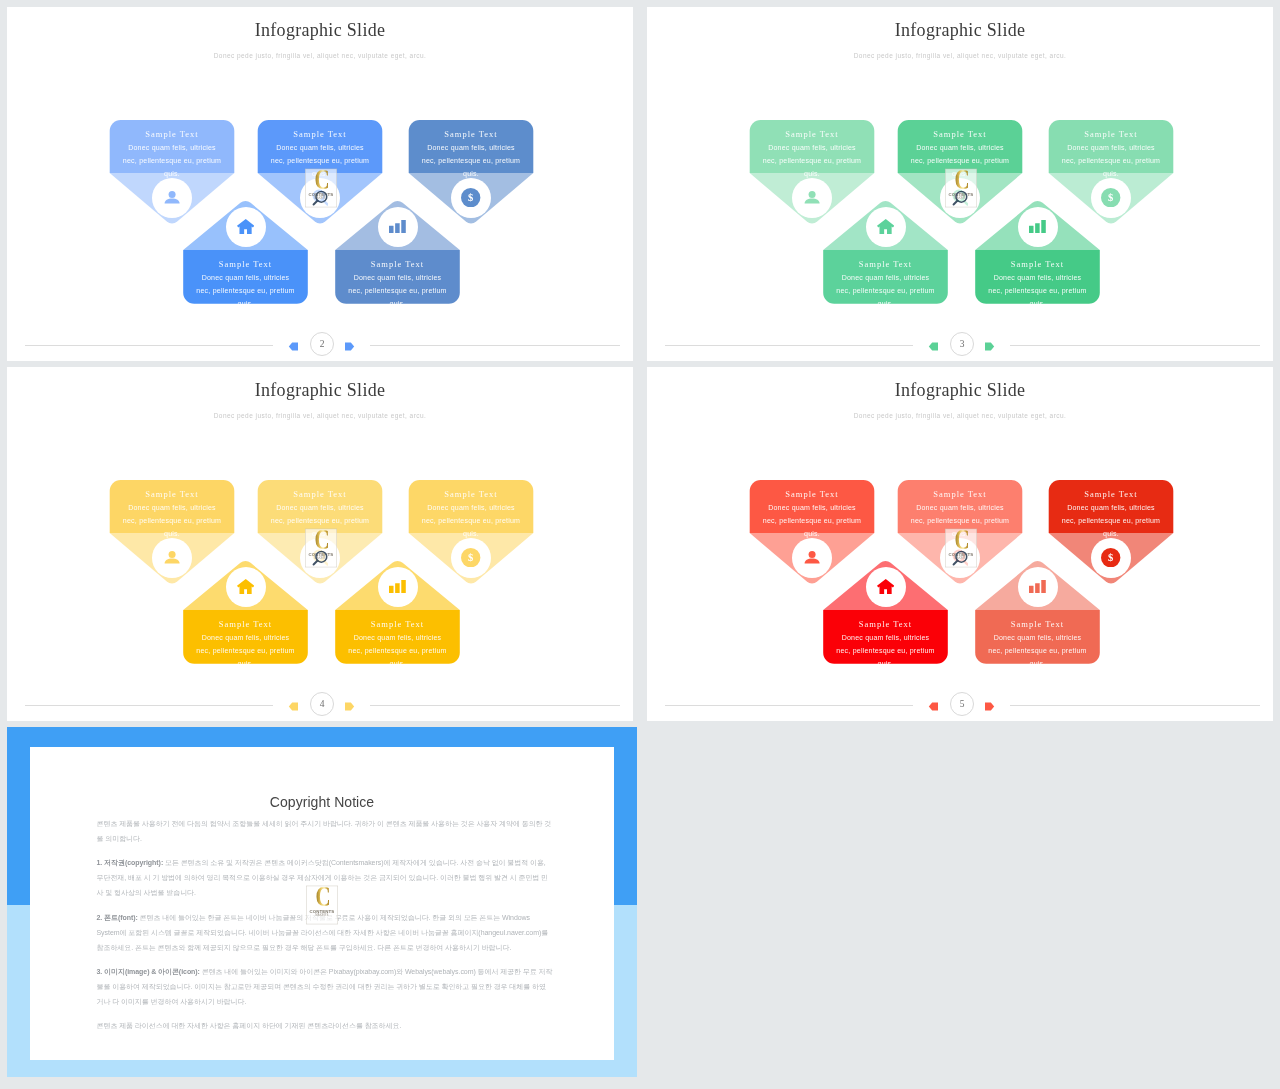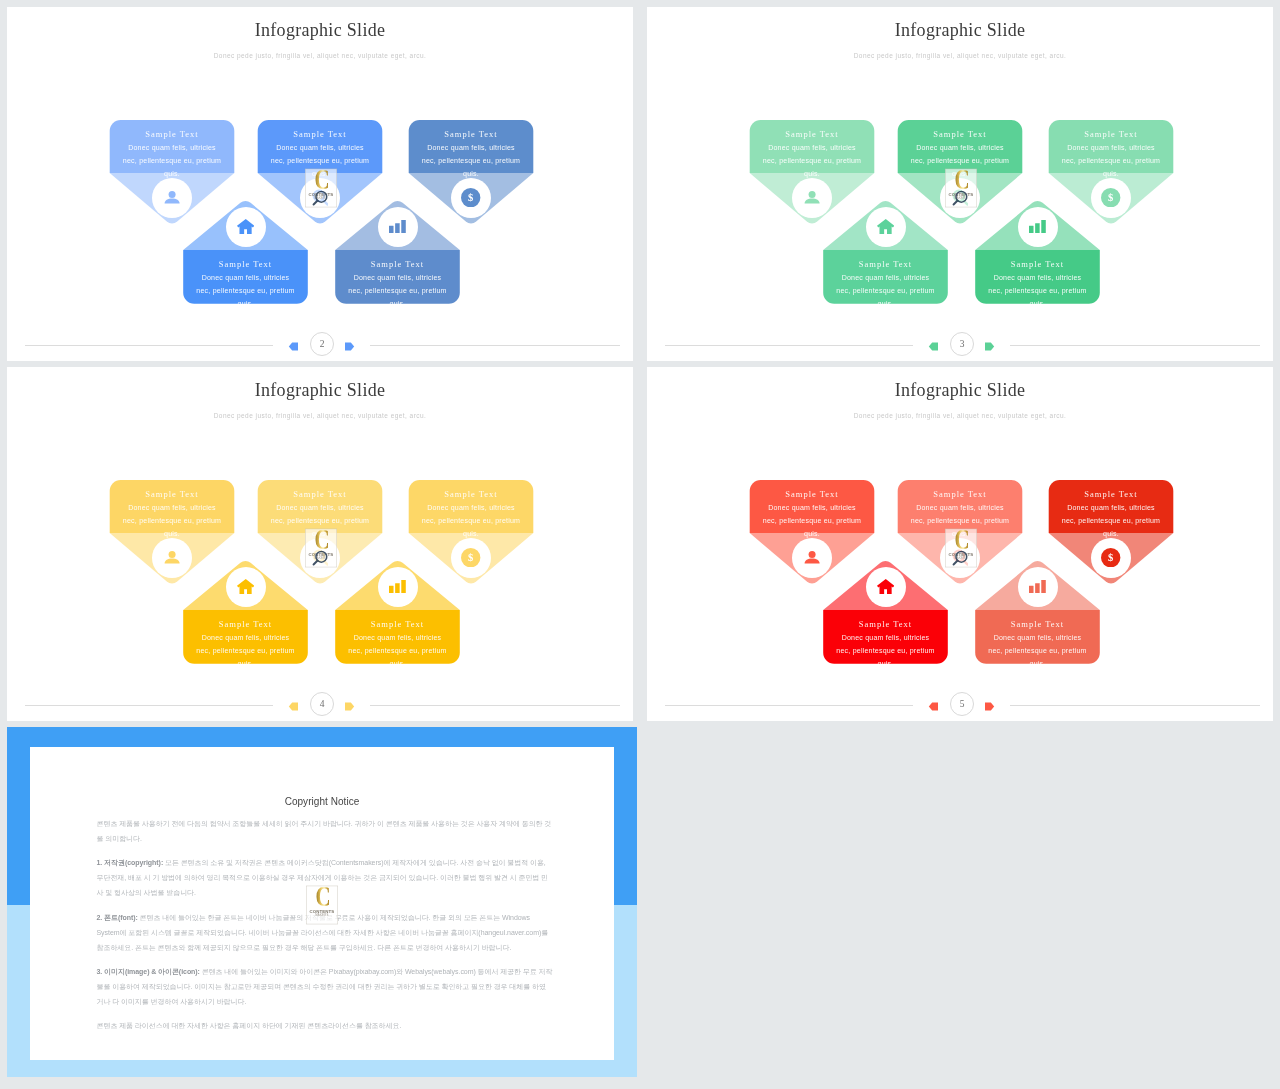--- a/index.html
+++ b/index.html
@@ -31,21 +31,21 @@
             display:flex;align-items:center;justify-content:center;box-sizing:border-box;}
   .pgarrow{position:absolute;top:331px;width:11px;height:11px;}
 
   
   .sl5wrap{position:absolute;left:7px;top:727px;width:630px;height:350px;overflow:hidden;}
   .sl5frame{position:absolute;left:0;top:0;width:630px;height:350px;background:#3f9ff5;}
   .sl5fade{position:absolute;left:0;top:178px;width:630px;height:172px;background:#b2e0fc;}
   .sl5page{position:absolute;left:23px;top:20px;width:584px;height:313px;background:#fff;}
   .cpt-title{position:absolute;left:0;right:0;top:32px;text-align:center;font-size:11.4px;
              font-weight:bold;color:#2e2e2e;letter-spacing:-.1px;line-height:12px;}
-  .cpt-sub{position:absolute;left:0;right:0;top:49.5px;text-align:center;font-size:10px;
+  .cpt-sub{position:absolute;left:0;right:0;top:49.5px;text-align:center;font-size:14px;
            color:#454545;letter-spacing:.05px;line-height:10px;}
   .cpt-body{position:absolute;left:66.5px;width:456px;top:69.2px;font-size:7px;color:#b0b4b8;
             line-height:15px;letter-spacing:-.05px;word-spacing:-.1px;}
   .cpt-body p{margin:0 0 9.2px 0;}
   .cpt-body b{color:#8f9398;font-weight:bold;}
 
   
   .wm{position:absolute;width:32px;height:40px;pointer-events:none;}
 </style>
 </head>

